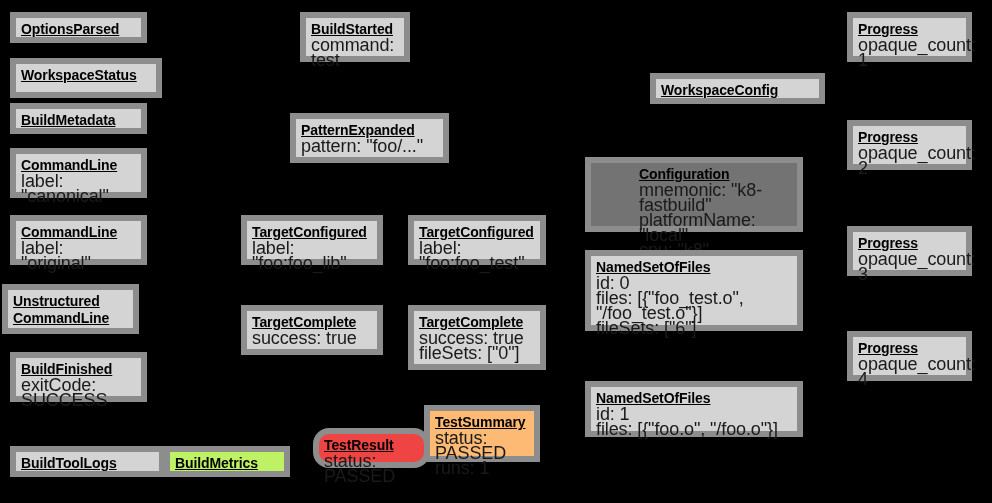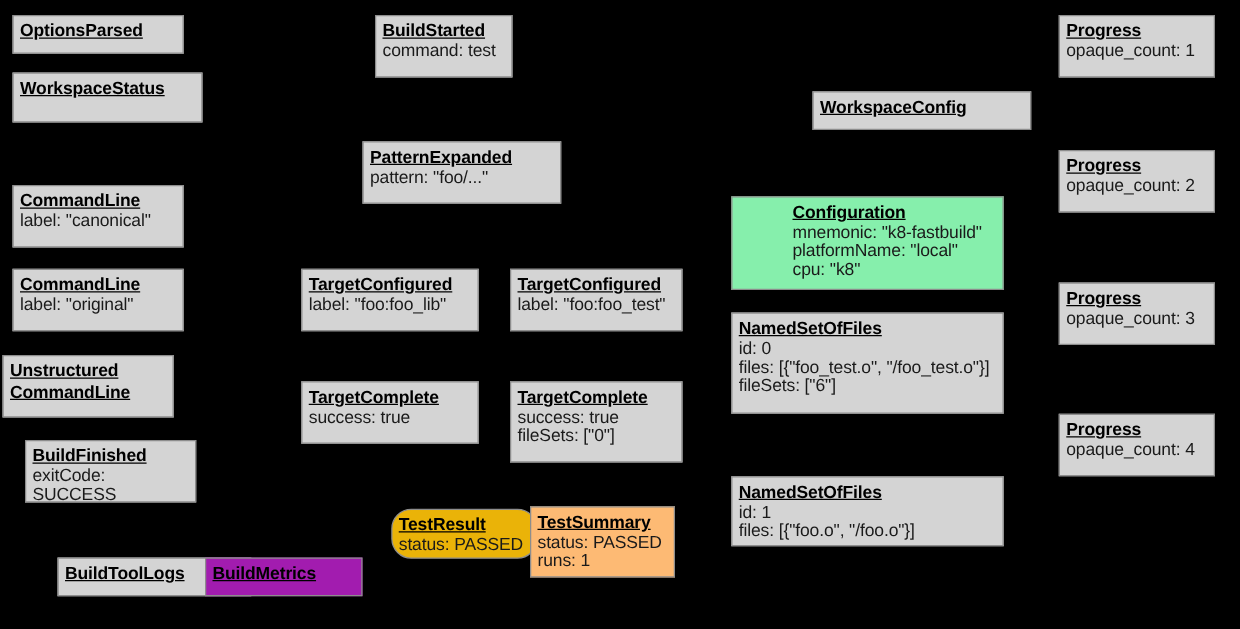--- a/index.html
+++ b/index.html
@@ -12,72 +12,75 @@
     width: 992px;
     height: 503px;
     background: #000000;
     overflow: hidden;
     font-family: "Liberation Sans", sans-serif;
   }
   .node {
     position: absolute;
     box-sizing: border-box;
     background: #d4d4d4;
-    border: 1px solid #a21caf;
+    border: 6px solid #a21caf;
     padding: 3px 5px 4px 5px;
   }
   .node-title {
     font-size: 14px;
     font-weight: bold;
     color: #000000;
     text-decoration: underline;
     line-height: 17px;
     white-space: pre-line;
     letter-spacing: -0.1px;
   }
   .node-fields {
-    font-size: 14px;
+    font-size: 18px;
     font-weight: normal;
     color: #1a1a1a;
     line-height: 15px;
     white-space: pre-line;
     letter-spacing: -0.1px;
   }
   .node-fields:empty { display: none; }
 </style>
 </head>
 <body>
 
 <div id="canvas" style="background: rgb(0, 0, 0);">
     <div class="node" style="left: 10px; top: 12px; width: 137px; height: 31px; background: rgb(212, 212, 212); border-color: rgb(141, 141, 141);">
       <div class="node-title">OptionsParsed</div>
     </div>
     <div class="node" style="left: 10px; top: 58px; width: 152px; height: 40px; background: rgb(212, 212, 212); border-color: rgb(141, 141, 141);">
       <div class="node-title">WorkspaceStatus</div>
     </div>
+    <div class="node" style="left: 10px; top: 103px; width: 137px; height: 31px; background: rgb(212, 212, 212); border-color: rgb(141, 141, 141);">
+      <div class="node-title">BuildMetadata</div>
+    </div>
     <div class="node" style="left: 10px; top: 148px; width: 137px; height: 50px; background: rgb(212, 212, 212); border-color: rgb(141, 141, 141);">
       <div class="node-title">CommandLine</div>
       <div class="node-fields">label: "canonical"</div>
     </div>
     <div class="node" style="left: 10px; top: 215px; width: 137px; height: 50px; background: rgb(212, 212, 212); border-color: rgb(141, 141, 141);">
       <div class="node-title">CommandLine</div>
       <div class="node-fields">label: "original"</div>
     </div>
     <div class="node" style="left: 2px; top: 284px; width: 137px; height: 50px; background: rgb(212, 212, 212); border-color: rgb(141, 141, 141);">
       <div class="node-title">Unstructured
 CommandLine</div>
     </div>
-    <div class="node" style="left: 20px; top: 352px; width: 137px; height: 50px; background: rgb(212, 212, 212); border-color: rgb(141, 141, 141);">
+    <div class="node" style="left: 10px; top: 352px; width: 137px; height: 50px; background: rgb(212, 212, 212); border-color: rgb(141, 141, 141);">
       <div class="node-title">BuildFinished</div>
       <div class="node-fields">exitCode: SUCCESS</div>
     </div>
-    <div class="node" style="left: 10px; top: 446px; width: 155px; height: 31px; background: rgb(212, 212, 212); border-color: rgb(141, 141, 141); margin-left: 36px;">
+    <div class="node" style="left: 10px; top: 446px; width: 155px; height: 31px; background: rgb(212, 212, 212); border-color: rgb(141, 141, 141);">
       <div class="node-title">BuildToolLogs</div>
     </div>
-    <div class="node" style="left: 164px; top: 446px; width: 126px; height: 31px; background: #a21caf; border-color: rgb(141, 141, 141);">
+    <div class="node" style="left: 164px; top: 446px; width: 126px; height: 31px; background: #bef264; border-color: rgb(141, 141, 141);">
       <div class="node-title">BuildMetrics</div>
     </div>
     <div class="node" style="left: 300px; top: 12px; width: 110px; height: 50px; background: rgb(212, 212, 212); border-color: rgb(141, 141, 141);">
       <div class="node-title">BuildStarted</div>
       <div class="node-fields">command: test</div>
     </div>
     <div class="node" style="left: 290px; top: 113px; width: 159px; height: 50px; background: rgb(212, 212, 212); border-color: rgb(141, 141, 141);">
       <div class="node-title">PatternExpanded</div>
       <div class="node-fields">pattern: "foo/..."</div>
     </div>
@@ -91,33 +94,33 @@
     </div>
     <div class="node" style="left: 241px; top: 305px; width: 142px; height: 50px; background: rgb(212, 212, 212); border-color: rgb(141, 141, 141);">
       <div class="node-title">TargetComplete</div>
       <div class="node-fields">success: true</div>
     </div>
     <div class="node" style="left: 408px; top: 305px; width: 138px; height: 65px; background: rgb(212, 212, 212); border-color: rgb(141, 141, 141);">
       <div class="node-title">TargetComplete</div>
       <div class="node-fields">success: true
 fileSets: ["0"]</div>
     </div>
-    <div class="node" style="left: 313px; top: 407px; width: 117px; height: 40px; background: #eab308; border-color: rgb(141, 141, 141); border-radius: 16px;">
+    <div class="node" style="left: 313px; top: 428px; width: 117px; height: 40px; background: #ef4444; border-color: rgb(141, 141, 141); border-radius: 16px;">
       <div class="node-title">TestResult</div>
       <div class="node-fields">status: PASSED</div>
     </div>
     <div class="node" style="left: 424px; top: 405px; width: 116px; height: 57px; background: #fdba74; border-color: rgb(141, 141, 141);">
       <div class="node-title">TestSummary</div>
       <div class="node-fields">status: PASSED
 runs: 1</div>
     </div>
     <div class="node" style="left: 650px; top: 73px; width: 175px; height: 31px; background: rgb(212, 212, 212); border-color: rgb(141, 141, 141);">
       <div class="node-title">WorkspaceConfig</div>
     </div>
-    <div class="node" style="left: 585px; top: 157px; width: 218px; height: 75px; background: #86efac; border-color: rgb(141, 141, 141); padding-left: 48px;">
+    <div class="node" style="left: 585px; top: 157px; width: 218px; height: 75px; background: #737373; border-color: rgb(141, 141, 141); padding-left: 48px;">
       <div class="node-title">Configuration</div>
       <div class="node-fields">mnemonic: "k8-fastbuild"
 platformName: "local"
 cpu: "k8"</div>
     </div>
     <div class="node" style="left: 585px; top: 250px; width: 218px; height: 81px; background: rgb(212, 212, 212); border-color: rgb(141, 141, 141);">
       <div class="node-title">NamedSetOfFiles</div>
       <div class="node-fields">id: 0
 files: [{"foo_test.o", "/foo_test.o"}]
 fileSets: ["6"]</div>

